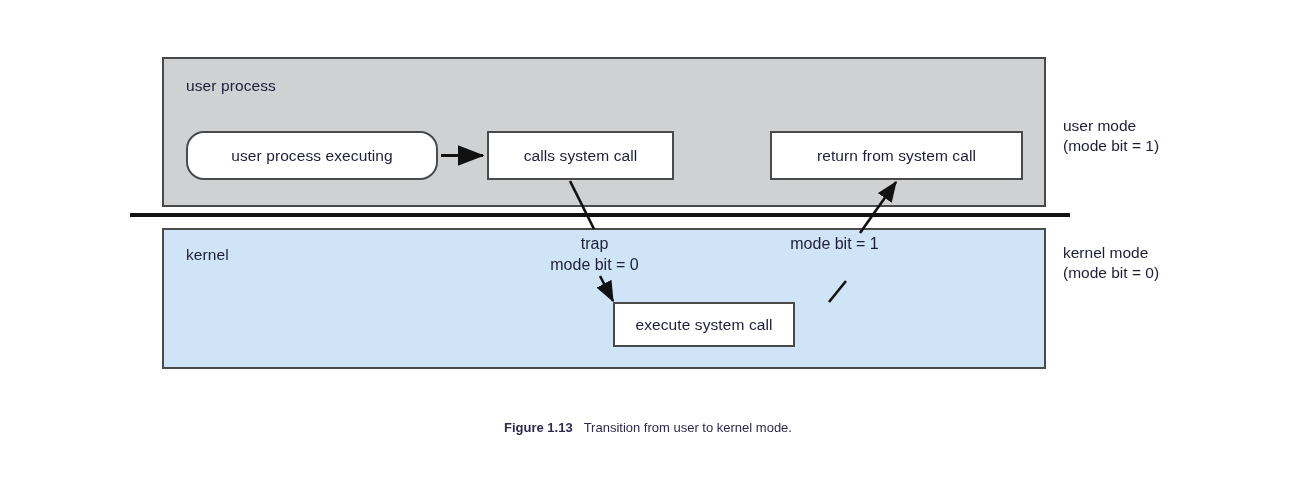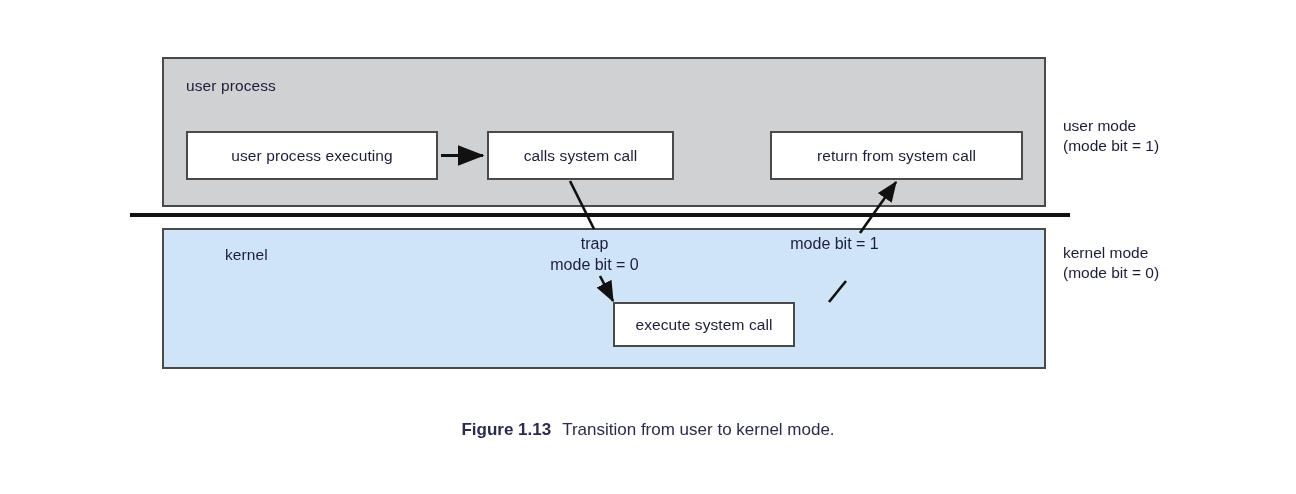--- a/index.html
+++ b/index.html
@@ -42,21 +42,21 @@
   }
 
   .band-title {
     position: absolute;
     font-size: 15.5px;
     color: #1d1d3a;
     letter-spacing: .1px;
     white-space: nowrap;
   }
   #user-process-title { left: 186px; top: 77px; }
-  #kernel-title       { left: 186px; top: 246px; margin-left: 39px; }
+  #kernel-title       { left: 186px; top: 246px; }
 
   
   #mode-divider {
     position: absolute;
     left: 130px;
     top: 213px;
     width: 940px;
     height: 4px;
     background: #111111;
   }
@@ -70,21 +70,21 @@
     display: flex;
     align-items: center;
     justify-content: center;
   }
   .node-box span {
     font-size: 15.5px;
     color: #1d1d3a;
     white-space: nowrap;
     letter-spacing: .1px;
   }
-  #box-user-process-executing { left: 186px; top: 131px; width: 252px; height: 49px; }
+  #box-user-process-executing { left: 186px; top: 131px; width: 252px; height: 49px; border-radius: 18px; }
   #box-calls-system-call      { left: 487px; top: 131px; width: 187px; height: 49px; }
   #box-return-from-system-call{ left: 770px; top: 131px; width: 253px; height: 49px; }
   #box-execute-system-call    { left: 613px; top: 302px; width: 182px; height: 45px; text-align: center; }
 
   
   .mode-label {
     position: absolute;
     font-size: 15.5px;
     color: #1d1d3a;
     line-height: 20px;
@@ -115,21 +115,21 @@
     pointer-events: none;
   }
 
   
   #figure-caption {
     position: absolute;
     left: 0;
     top: 420px;
     width: 1296px;
     text-align: center;
-    font-size: 17px;
+    font-size: 13px;
     color: #2b2b4d;
     white-space: nowrap;
   }
   #figure-caption .caption-number {
     font-weight: bold;
     margin-right: 11px;
   }
 </style>
 </head>
 <body>

